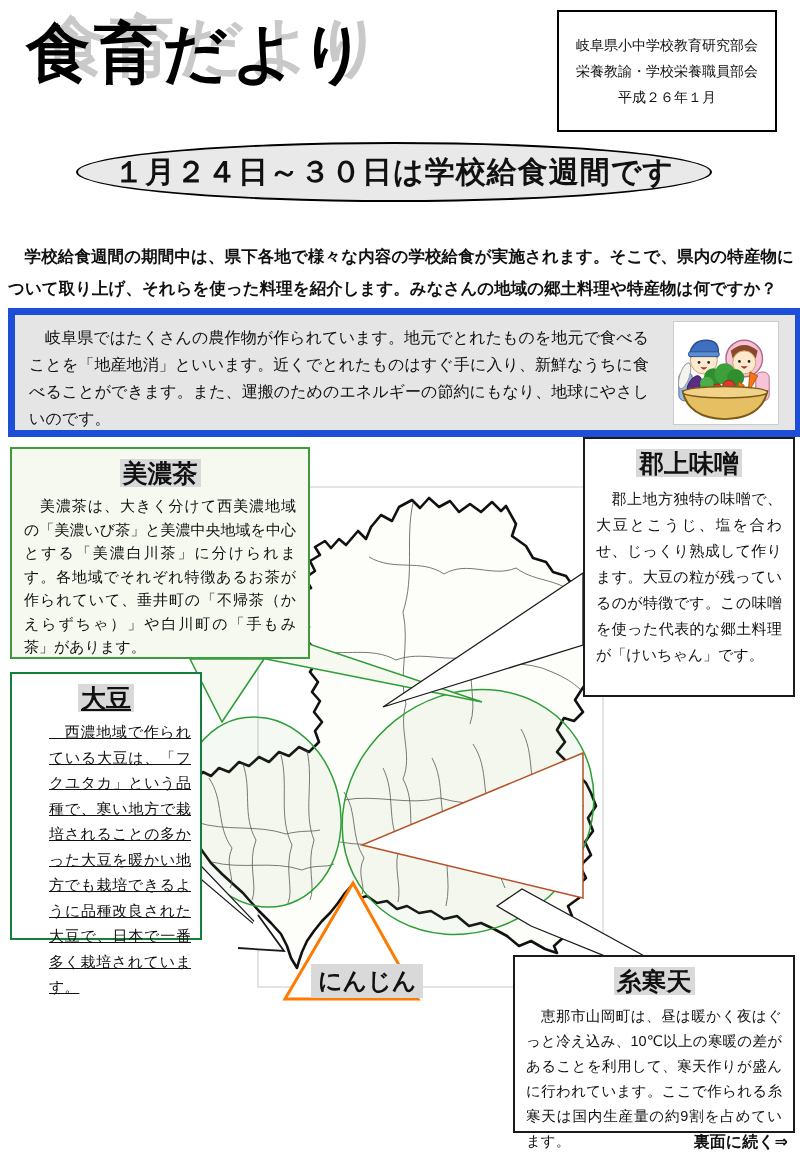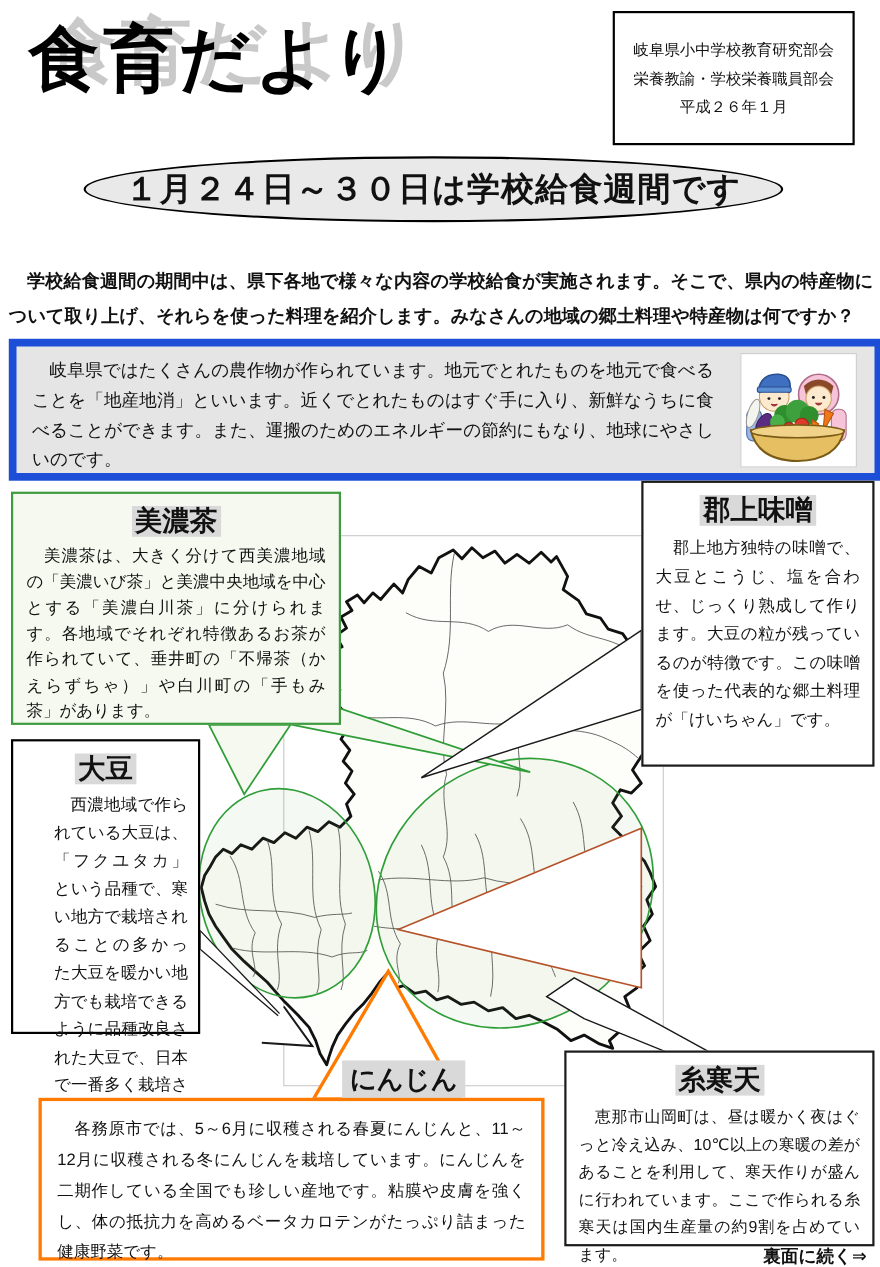--- a/index.html
+++ b/index.html
@@ -48,21 +48,21 @@
   .map-layer{position:absolute;left:0;top:0;width:800px;height:1152px;z-index:1;pointer-events:none;}
   
   .info-box{position:absolute;background:#ffffff;z-index:2;box-sizing:border-box;}
   .box-title{text-align:center;font-weight:700;font-size:25px;margin:8px 0 4px;}
   .box-title span{background:#d9d9d9;padding:0 3px;}
   .box-body{padding:2px 11px 0;font-size:15px;line-height:25px;text-align:justify;}
   .b-minocha{left:10px;top:447px;width:300px;height:212px;border:2px solid #3f9b3f;background:#f6f9f0;}
   .b-minocha .box-body{line-height:23.5px;padding:0 12px;}
   .b-gujo{left:583px;top:437px;width:212px;height:260px;border:2px solid #1a1a1a;}
   .b-gujo .box-body{line-height:26px;}
-  .b-daizu{left:10px;top:672px;width:172px;height:268px;border:2px solid #000000;}
+  .b-daizu{left:10px;top:672px;width:192px;height:268px;border:2px solid #15803d;text-decoration:underline;}
   .b-daizu .box-body{line-height:25.5px;padding:0 9px;margin-left:28px;}
   .b-satoimo{left:583px;top:703px;width:212px;height:229px;border:2px solid #bf5529;}
   .b-satoimo .box-body{line-height:26px;}
   .b-ninjin{left:35px;top:998px;width:460px;height:148px;border:3px solid #ff7a00;}
   .b-ninjin .box-body{padding:12px 14px 0;line-height:28px;}
   .b-itokanten{left:513px;top:955px;width:282px;height:178px;border:2px solid #1a1a1a;}
   .b-itokanten .box-body{font-size:14.5px;line-height:25px;}
   .ninjin-label{
     position:absolute;left:311px;top:964px;z-index:3;
     font-size:24px;font-weight:700;background:#d9d9d9;padding:1px 7px;
@@ -188,23 +188,20 @@
     <div class="box-title"><span>郡上味噌</span></div>
     <div class="box-body">　郡上地方独特の味噌で、大豆とこうじ、塩を合わせ、じっくり熟成して作ります。大豆の粒が残っているのが特徴です。この味噌を使った代表的な郷土料理が「けいちゃん」です。</div>
   </div>
 
   <div class="info-box b-daizu">
     <div class="box-title"><span>大豆</span></div>
     <div class="box-body">　西濃地域で作られている大豆は、「フクユタカ」という品種で、寒い地方で栽培されることの多かった大豆を暖かい地方でも栽培できるように品種改良された大豆で、日本で一番多く栽培されています。</div>
   </div>
 
 
-  <div class="info-box b-ninjin">
-    <div class="box-body">　各務原市では、5～6月に収穫される春夏にんじんと、11～12月に収穫される冬にんじんを栽培しています。にんじんを二期作している全国でも珍しい産地です。粘膜や皮膚を強くし、体の抵抗力を高めるベータカロテンがたっぷり詰まった健康野菜です。</div>
-  </div>
   <div class="ninjin-label">にんじん</div>
 
   <div class="info-box b-itokanten">
     <div class="box-title"><span>糸寒天</span></div>
     <div class="box-body">　恵那市山岡町は、昼は暖かく夜はぐっと冷え込み、10℃以上の寒暖の差があることを利用して、寒天作りが盛んに行われています。ここで作られる糸寒天は国内生産量の約9割を占めています。</div>
   </div>
 
   <div class="continue-note">裏面に続く⇒</div>
 
 </div>

